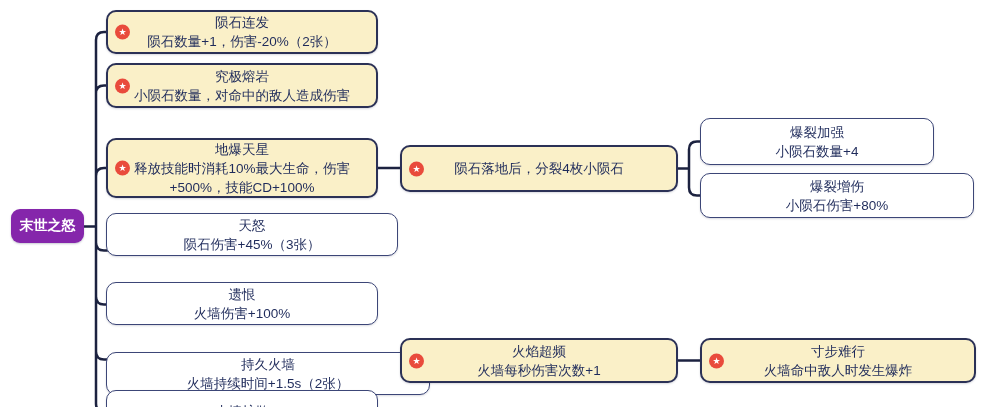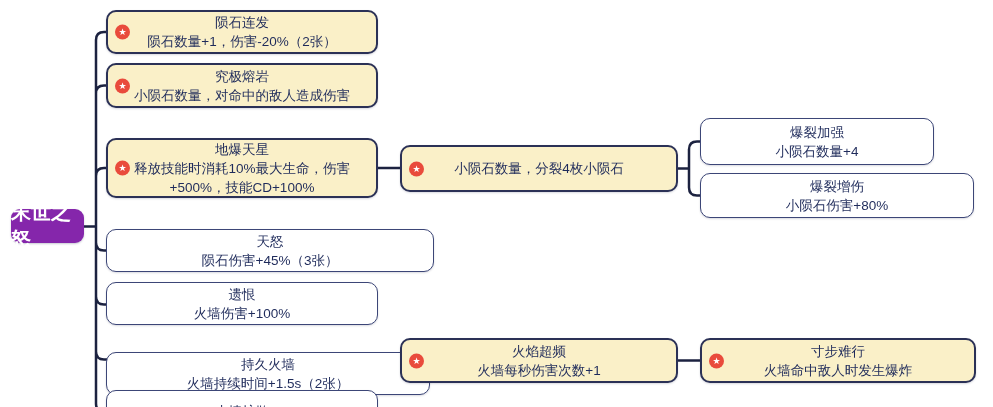--- a/index.html
+++ b/index.html
@@ -19,21 +19,21 @@
   .node .title{width:100%;}
   .node .desc{width:100%;}
   .star{
     position:absolute;left:7px;top:50%;transform:translateY(-50%);
     width:15px;height:15px;border-radius:50%;background:#E94B3C;
     color:#ffffff;font-size:9px;line-height:15px;text-align:center;
   }
   .root{
     position:absolute;left:11px;top:209px;width:73px;height:34px;
     background:#8526AB;border-radius:9px;display:flex;align-items:center;justify-content:center;
-    color:#ffffff;font-size:20px;font-weight:700;box-shadow:0 1px 2px rgba(40,45,80,0.25);
+    color:#ffffff;font-size:14px;font-weight:700;box-shadow:0 1px 2px rgba(40,45,80,0.25);
   }
 </style>
 </head>
 <body>
 
 <div class="stage">
 
   <svg class="links" width="993" height="407" aria-hidden="true">
     <path d="M84 226.5 H96
              M107 32 H104 Q96 32 96 40 V226.5
@@ -65,42 +65,42 @@
     <div class="title">究极熔岩</div>
     <div class="desc">小陨石数量，对命中的敌人造成伤害</div>
   </div>
 
   <div class="node yellow" style="left:106px;top:138px;width:272px;height:60px">
     <span class="star">★</span>
     <div class="title">地爆天星</div>
     <div class="desc">释放技能时消耗10%最大生命，伤害+500%，技能CD+100%</div>
   </div>
 
-  <div class="node white" style="left:106px;top:229px;width:328px;height:43px">
+  <div class="node white" style="left:106px;top:213px;width:292px;height:43px">
     <div class="title">天怒</div>
     <div class="desc">陨石伤害+45%（3张）</div>
   </div>
 
   <div class="node white" style="left:106px;top:282px;width:272px;height:43px">
     <div class="title">遗恨</div>
     <div class="desc">火墙伤害+100%</div>
   </div>
 
   <div class="node white" style="left:106px;top:352px;width:324px;height:43px">
     <div class="title">持久火墙</div>
     <div class="desc">火墙持续时间+1.5s（2张）</div>
   </div>
 
   <div class="node white" style="left:106px;top:390px;width:272px;height:43px">
     <div class="title">火墙扩散</div>
   </div>
 
   <div class="node yellow" style="left:400px;top:145px;width:278px;height:47px">
     <span class="star">★</span>
-    <div class="desc">小陨石数量，分裂4枚小陨石</div>
+    <div class="desc">陨石落地后，分裂4枚小陨石</div>
   </div>
 
   <div class="node white" style="left:700px;top:118px;width:234px;height:47px">
     <div class="title">爆裂加强</div>
     <div class="desc">小陨石数量+4</div>
   </div>
 
   <div class="node white" style="left:700px;top:173px;width:274px;height:45px">
     <div class="title">爆裂增伤</div>
     <div class="desc">小陨石伤害+80%</div>

